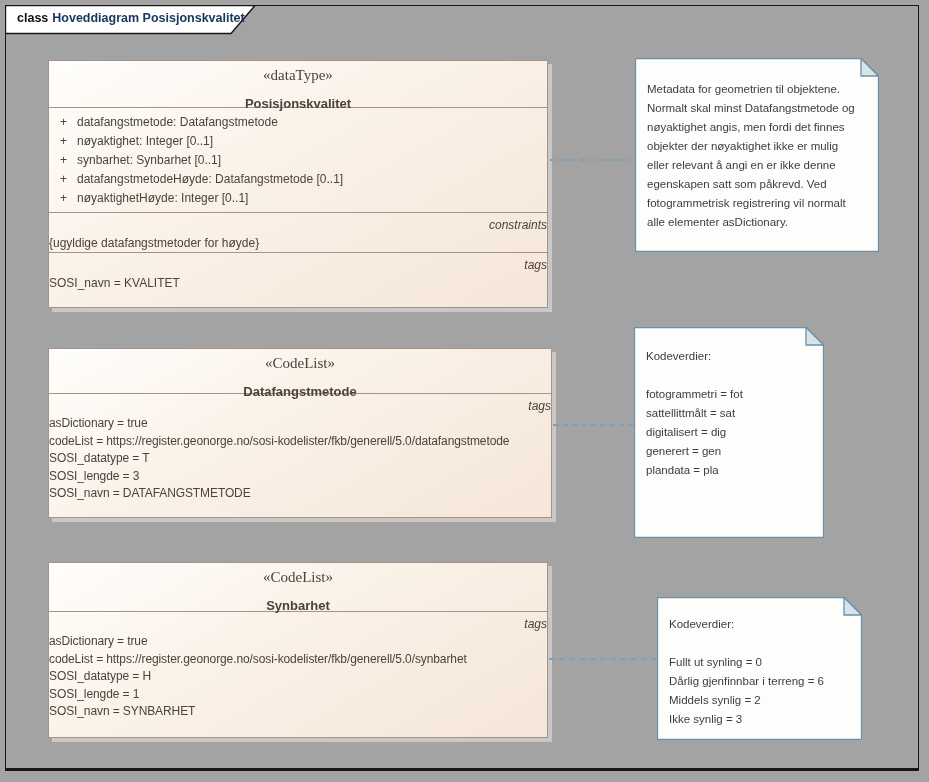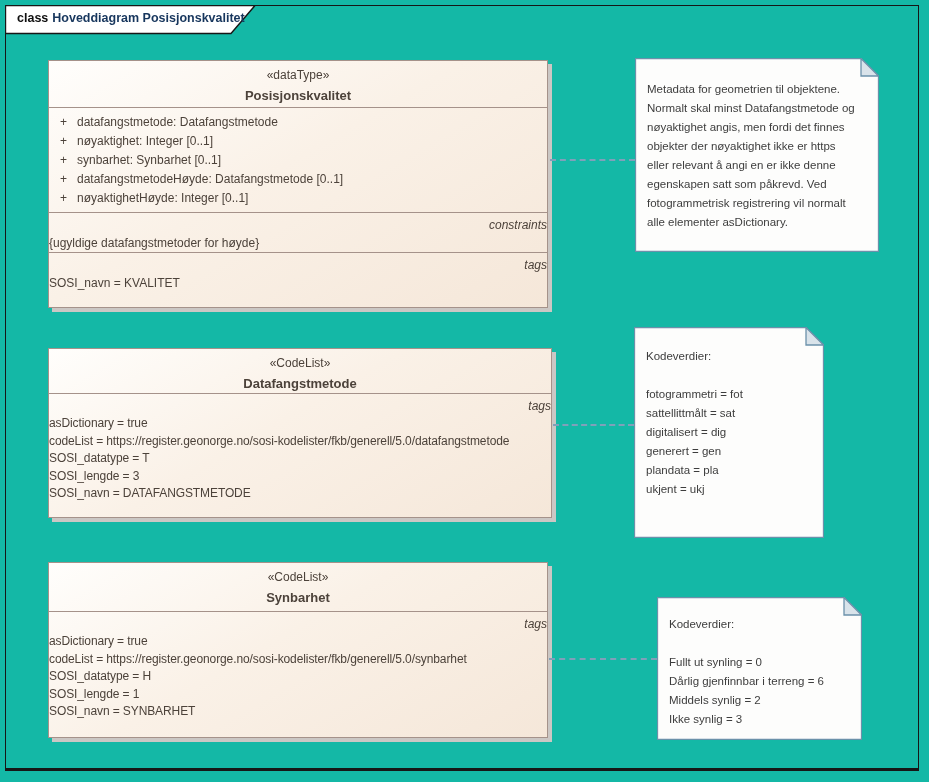--- a/index.html
+++ b/index.html
@@ -1,17 +1,17 @@
 <!DOCTYPE html>
 <html><head>
 <meta charset="utf-8">
 <style>
   html,body{margin:0;padding:0;background:#ffffff;}
   .canvas{
-    position:relative;width:929px;height:782px;background:#14b8a6;overflow:hidden;
+    position:relative;width:929px;height:782px;background:#a3a3a3;overflow:hidden;
     font-family:"Liberation Sans","DejaVu Sans",sans-serif;color:#4c423a;
   }
   
   .frame{
     position:absolute;left:5px;top:5px;width:914px;height:766px;
     border:1px solid #161616;border-bottom-width:3px;box-sizing:border-box;
   }
   .tab{position:absolute;left:5px;top:5px;width:252px;height:30px;}
   .tab svg{position:absolute;left:0;top:0;}
   .tab-text{
@@ -20,22 +20,22 @@
   }
   .tab-text .tname{color:#17365d;margin-left:4px;}
   
   .uml-class{
     position:absolute;box-sizing:border-box;
     background:linear-gradient(150deg,#fffefc 0%,#faf1e7 45%,#f5e7d9 100%);
     border:1px solid #a5928a;box-shadow:4px 4px 0 #cbc7c4;
     display:flex;flex-direction:column;font-size:12px;
   }
   .hdr{flex:none;text-align:center;border-bottom:1px solid #a5928a;box-sizing:border-box;padding-top:7px;}
-  .stereo{font-size:12px;line-height:15px;}
-  .cname{font-weight:bold;font-size:13px;line-height:17px;margin-top:4px;}
+  .stereo{font-size:15px;line-height:15px;font-family:Liberation Serif, serif;}
+  .cname{font-weight:bold;font-size:13px;line-height:17px;margin-top:12px;}
   .sect{box-sizing:border-box;}
   .sect.bordered{border-bottom:1px solid #a5928a;}
   .attrs{padding-top:5px;}
   .row{display:flex;line-height:19px;white-space:nowrap;}
   .vis{flex:none;width:17px;padding-left:11px;}
   .sect-h{text-align:right;font-style:italic;line-height:17px;padding-top:4px;}
   .plain-rows .row-p{line-height:18px;white-space:nowrap;}
   .tagline .row-p{font-size:12px;letter-spacing:-0.1px;line-height:17.6px;}
   
   .note{position:absolute;}
@@ -151,21 +151,21 @@
   <div class="note" style="left:635px;top:58px;width:244px;height:194px;">
     <svg width="244" height="194">
       <path d="M0.5,0.5 L226,0.5 L243.5,18 L243.5,193.5 L0.5,193.5 Z" fill="#fdfdfc" stroke="#6b91aa" stroke-width="1.3"></path>
       <path d="M226,0.5 L226,18 L243.5,18 Z" fill="#d9e3ea" stroke="#6b91aa" stroke-width="1.3"></path>
     </svg>
     <div class="note-body">
 
     <div class="note-line">Metadata for geometrien til objektene.</div>
         <div class="note-line">Normalt skal minst Datafangstmetode og</div>
         <div class="note-line">nøyaktighet angis, men fordi det finnes</div>
-        <div class="note-line">objekter der nøyaktighet ikke er https</div>
+        <div class="note-line">objekter der nøyaktighet ikke er mulig</div>
         <div class="note-line">eller relevant å angi en er ikke denne</div>
         <div class="note-line">egenskapen satt som påkrevd. Ved</div>
         <div class="note-line">fotogrammetrisk registrering vil normalt</div>
         <div class="note-line">alle elementer asDictionary.</div>
       </div>
   </div>
 
   <div class="note" style="left:634px;top:327px;width:190px;height:211px;">
     <svg width="190" height="211">
       <path d="M0.5,0.5 L172,0.5 L189.5,18 L189.5,210.5 L0.5,210.5 Z" fill="#fdfdfc" stroke="#6b91aa" stroke-width="1.3"></path>
@@ -173,21 +173,20 @@
     </svg>
     <div class="note-body nb2">
 
     <div class="note-line">Kodeverdier:</div>
         <div class="note-line"></div>
         <div class="note-line">fotogrammetri = fot</div>
         <div class="note-line">sattellittmålt = sat</div>
         <div class="note-line">digitalisert = dig</div>
         <div class="note-line">generert = gen</div>
         <div class="note-line">plandata = pla</div>
-        <div class="note-line">ukjent = ukj</div>
       </div>
   </div>
 
   <div class="note" style="left:657px;top:597px;width:205px;height:143px;">
     <svg width="205" height="143">
       <path d="M0.5,0.5 L187,0.5 L204.5,18 L204.5,142.5 L0.5,142.5 Z" fill="#fdfdfc" stroke="#6b91aa" stroke-width="1.3"></path>
       <path d="M187,0.5 L187,18 L204.5,18 Z" fill="#d9e3ea" stroke="#6b91aa" stroke-width="1.3"></path>
     </svg>
     <div class="note-body nb3">
 

